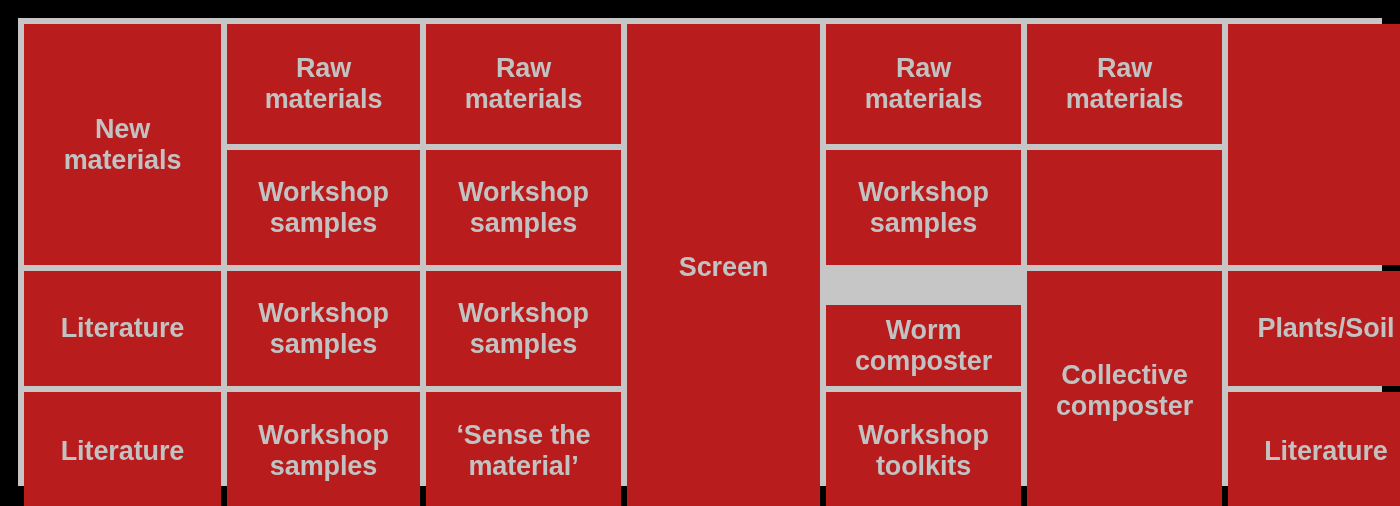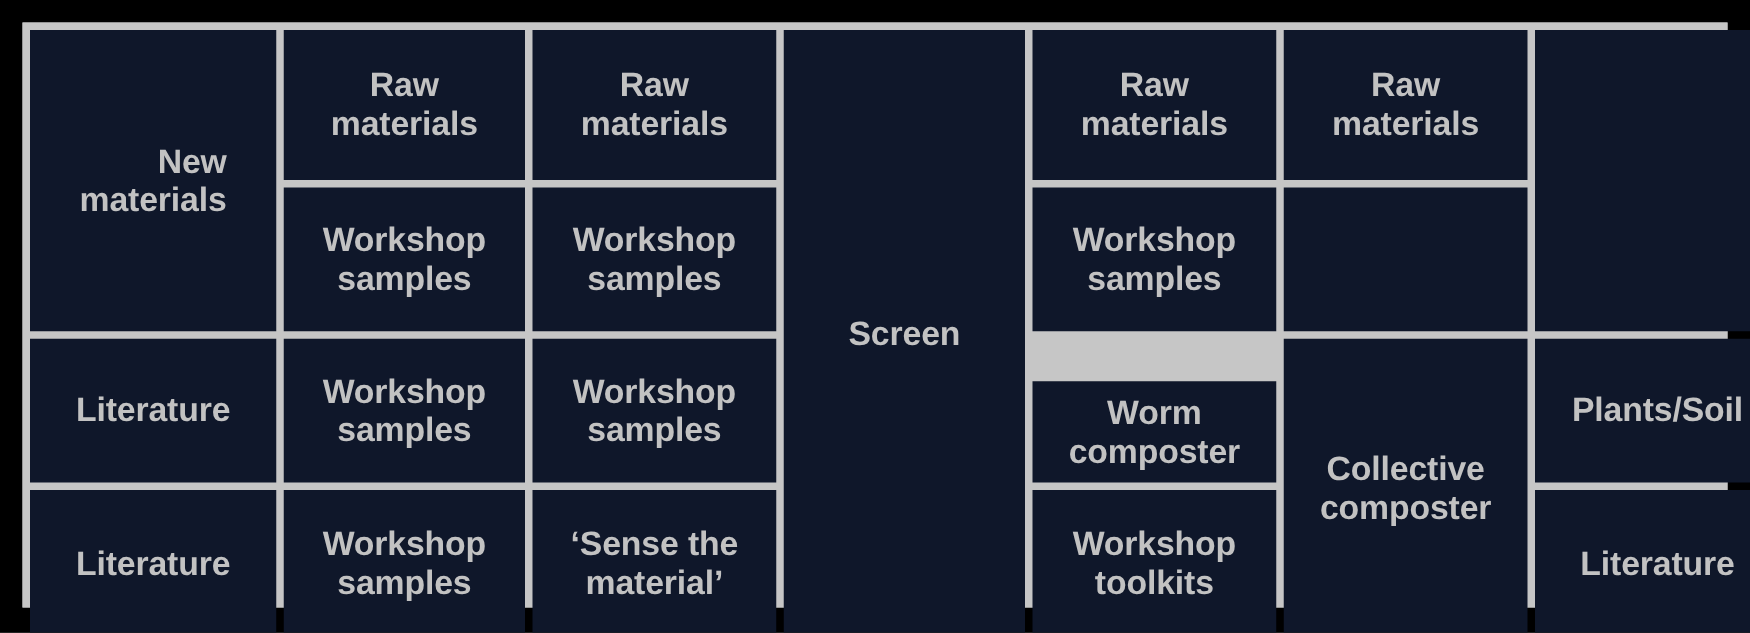--- a/index.html
+++ b/index.html
@@ -42,21 +42,21 @@
       115px  
       115px  
       118px; 
     gap: 6px;
     background: #c6c6c6;
     border: 6px solid #c6c6c6;
     box-sizing: border-box;
   }
 
   .cell {
-    background: #0f172a;
+    background: #b91c1c;
     color: #c2c2c2;
     display: flex;
     align-items: center;
     justify-content: center;
     text-align: center;
     font-size: 27px;
     font-weight: 700;
     line-height: 1.14;
     letter-spacing: -0.1px;
     font-stretch: condensed;
@@ -68,21 +68,21 @@
 
   .cell.empty {
     color: transparent;
   }
 </style>
 </head>
 <body>
 
 <div id="stage">
   <div id="layout-grid">
-      <div class="cell" style="grid-area: 1 / 1 / span 2 / span 1; text-align: right;">New
+      <div class="cell" style="grid-area: 1 / 1 / span 2 / span 1;">New
 materials</div>
       <div class="cell" style="grid-area: 1 / 2 / span 1 / span 1;">Raw
 materials</div>
       <div class="cell" style="grid-area: 1 / 3 / span 1 / span 1;">Raw
 materials</div>
       <div class="cell" style="grid-area: 1 / 4 / span 4 / span 1;">Screen</div>
       <div class="cell" style="grid-area: 1 / 5 / span 1 / span 1;">Raw
 materials</div>
       <div class="cell" style="grid-area: 1 / 6 / span 1 / span 1;">Raw
 materials</div>

